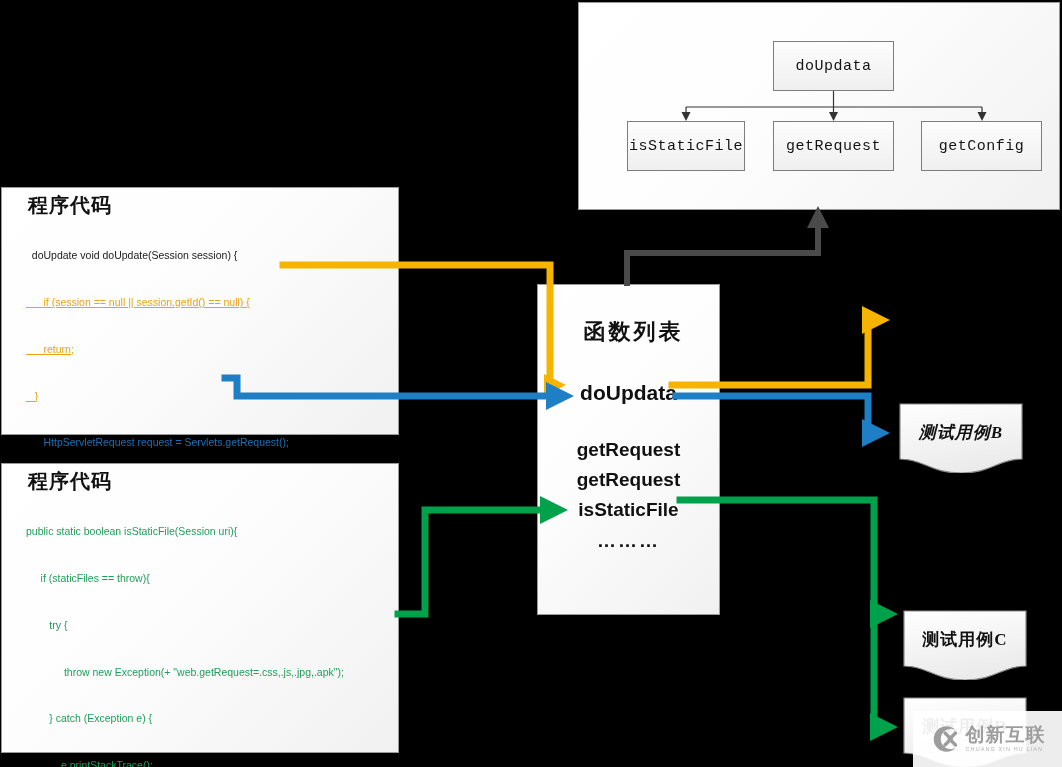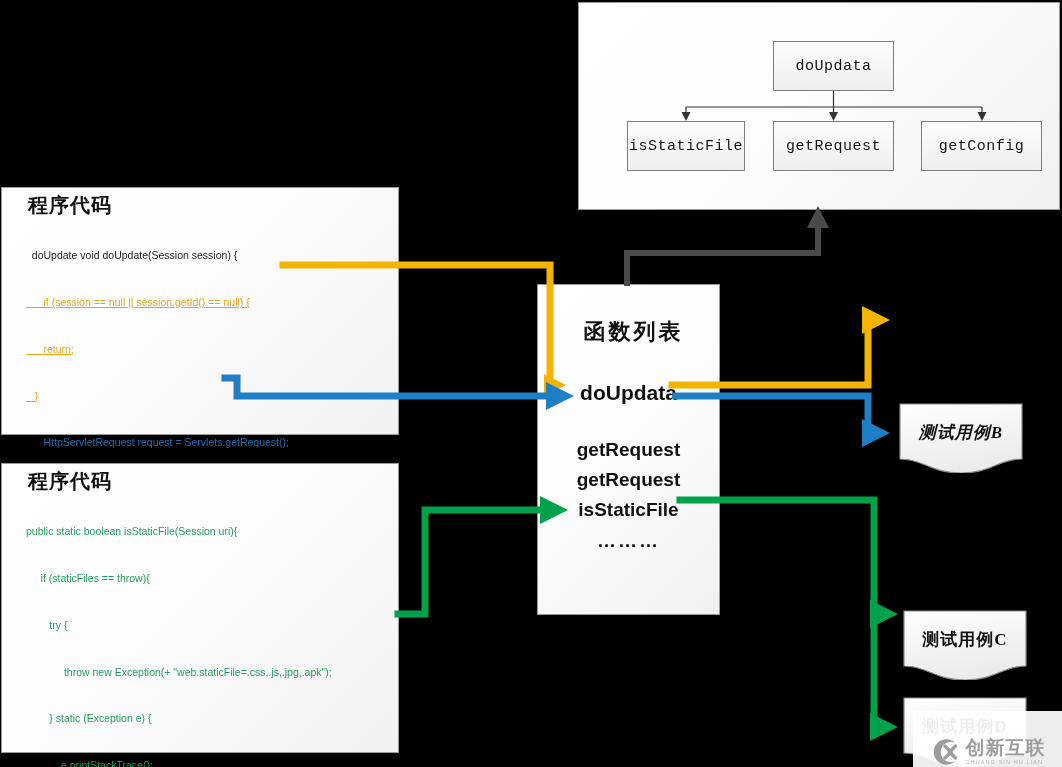--- a/index.html
+++ b/index.html
@@ -68,21 +68,21 @@
     font-weight:bold;font-size:17px;color:#111;letter-spacing:1px;
   }
 
   
   .arrows{position:absolute;left:0;top:0;width:1062px;height:767px;pointer-events:none;}
 
   
   .watermark{
     position:absolute;left:913px;top:711px;width:149px;height:56px;
     background:rgba(255,255,255,.93);
-    display:flex;align-items:flex-end;justify-content:center;
+    display:flex;align-items:center;justify-content:center;
   }
   .wm-inner{display:flex;align-items:center;gap:6px;}
   .wm-cx{width:30px;height:30px;flex:0 0 auto;}
   .wm-txt{display:flex;flex-direction:column;line-height:1;}
   .wm-cn{font-family:"Liberation Serif","DejaVu Serif",serif;font-weight:bold;
          font-size:19px;color:#9d9d9d;letter-spacing:1px;}
   .wm-en{font-size:5.5px;color:#b3b3b3;letter-spacing:1.1px;margin-top:3px;}
 </style>
 </head>
 <body>
@@ -129,22 +129,22 @@
       <div class="c-blue">         }</div>
     </div>
   </div>
 
   <div class="panel code-panel" style="left:1px;top:463px;width:398px;height:290px;">
     <div class="code-title">程序代码</div>
     <div class="code-body">
       <div class="c-green">public static boolean isStaticFile(Session uri){</div>
       <div class="c-green">     if (staticFiles == throw){</div>
       <div class="c-green">        try {</div>
-      <div class="c-green">             throw new Exception(+ "web.staticFile=.css,.js,.jpg,.apk");</div>
-      <div class="c-green">        } static (Exception e) {</div>
+      <div class="c-green">             throw new Exception(+ "web.getRequest=.css,.js,.jpg,.apk");</div>
+      <div class="c-green">        } catch (Exception e) {</div>
       <div class="c-green">            e.printStackTrace();</div>
       
       
       
       
       
       
       
     </div>
   </div>

